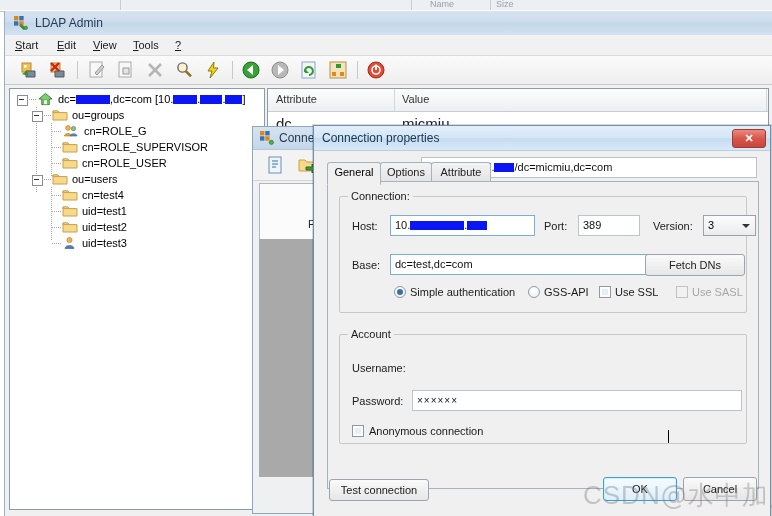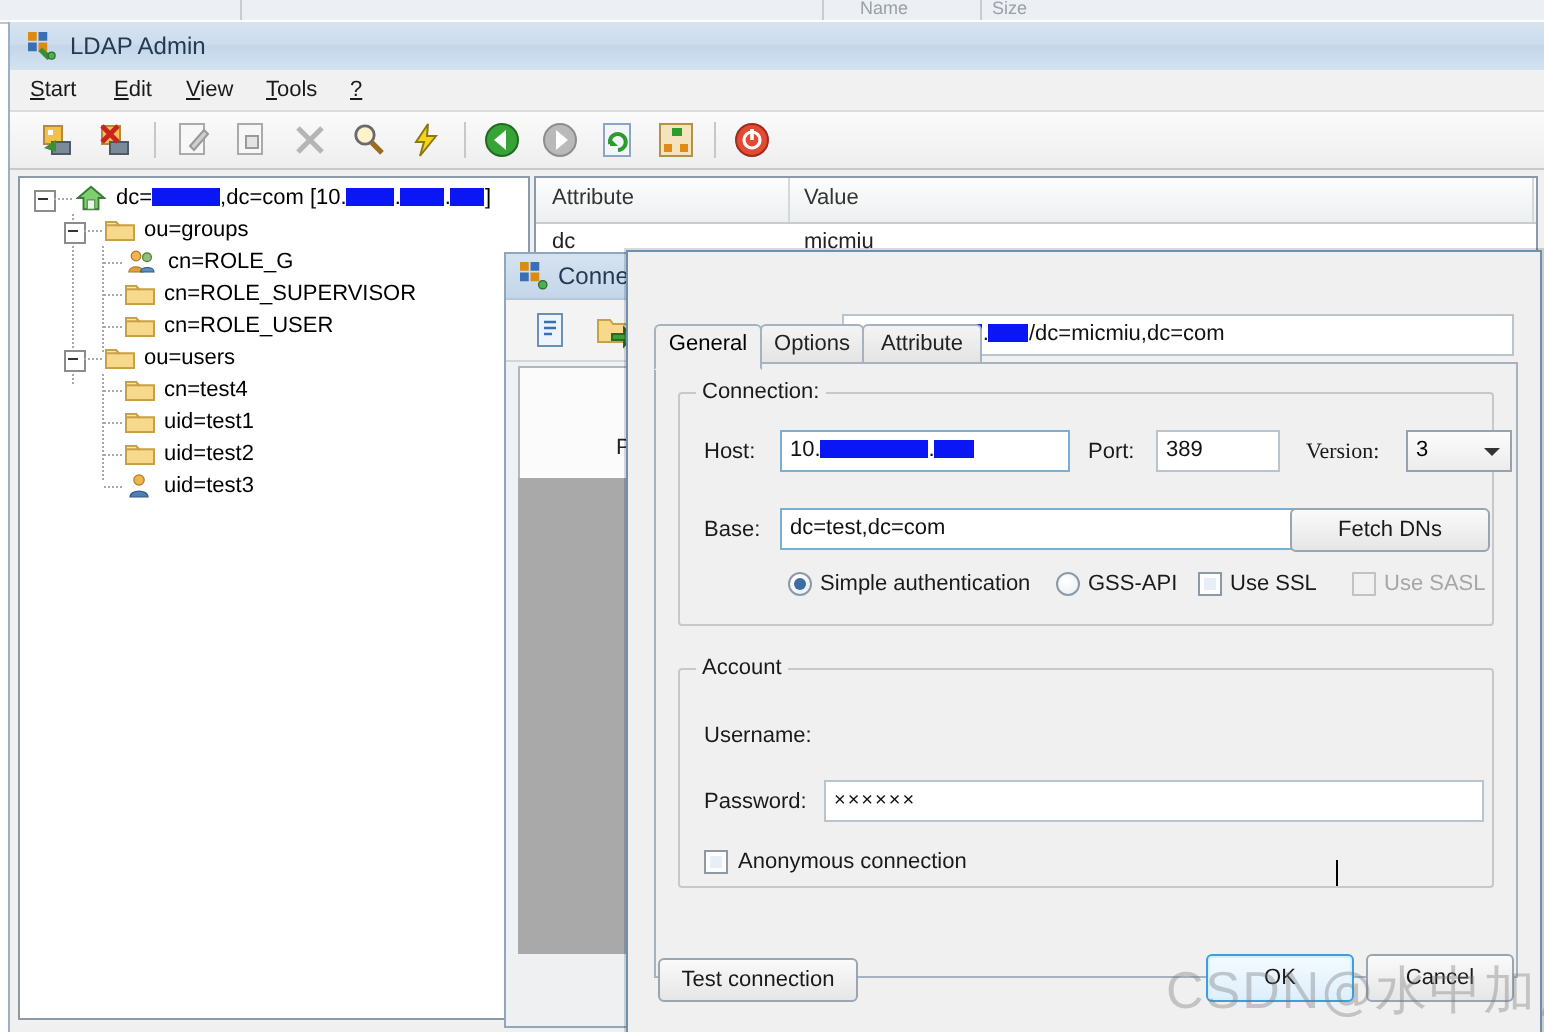--- a/index.html
+++ b/index.html
@@ -50,21 +50,21 @@
   .dlineh{position:absolute;background:repeating-linear-gradient(to right,#a8a8a8 0 1px,transparent 1px 2px);height:1px;}
   .redact{display:inline-block;background:#0b16f5;vertical-align:-1px;height:9px;}
 
   
   .listpane{position:absolute;left:262px;top:77px;width:500px;height:420px;
             background:#fff;border:1px solid #8a9aa8;overflow:hidden;}
   .lhead{position:absolute;left:0;top:0;width:100%;height:22px;
          background:linear-gradient(to bottom,#fdfdfd,#eceff1);border-bottom:1px solid #c6ccd2;}
   .lhcell{position:absolute;top:4px;font-size:11px;color:#333;}
   .lhdiv{position:absolute;top:0;width:1px;height:22px;background:#d3d8dd;}
-  .lrow{position:absolute;font-size:11px;color:#222;}
+  .lrow{position:absolute;font-size:15px;color:#222;}
 
   .statusbar{position:absolute;left:0;bottom:0;width:100%;height:6px;background:#f0f0f0;}
 
   
   .connwin{position:absolute;left:252px;top:126px;width:110px;height:386px;
            background:#eef2f7;border:1px solid #8fa6bd;overflow:hidden;}
   .connwin .ctitle{position:absolute;left:0;top:0;width:100%;height:22px;
            background:linear-gradient(to bottom,#d6e3f0,#c3d6e9);border-bottom:1px solid #b6c8da;}
   .connwin .ctt{position:absolute;left:26px;top:4px;font-size:12px;color:#243a52;white-space:nowrap;}
   .connwin .ctb{position:absolute;left:0;top:23px;width:100%;height:30px;background:#f3f3f3;border-bottom:1px solid #d5d5d5;}
@@ -378,20 +378,26 @@
         <rect x="9" y="8" width="3" height="3" fill="#bff3f3"></rect>
       </svg>
       <div class="citem" style="left:48px;top:34px;">Pr</div>
     </div>
     <div class="cgrey"></div>
     <div class="cbot"></div>
   </div>
 
   <div class="dlg">
 
+    <div class="dtitle">
+      <div class="dtt">Connection properties</div>
+      <div class="closebtn">
+        <span>✕</span>
+      </div>
+    </div>
 
     <div class="fieldlabel" style="left:14px;top:36px;">Connection name:</div>
     <div class="inp" style="left:107px;top:31px;width:336px;">
       <span title="10.1">10.1<span class="redact" style="width:26px;"></span><span class="redact" style="width:18px;"></span>.<span class="redact" style="width:20px;"></span>/dc=micmiu,dc=com</span>
     </div>
     <div class="yellowmark" style="left:180px;top:150px;width:28px;height:18px;border-radius:2px;"></div>
 
     <div class="tabstrip">
       <div class="tab active" style="left:0;width:52px;">
         <span>General</span>
@@ -413,21 +419,21 @@
       <div class="inp focus" style="left:62px;top:33px;width:145px;">
         <span>10.<span class="redact" style="width:30px;"></span><span class="redact" style="width:24px;"></span>.<span class="redact" style="width:20px;"></span></span>
       </div>
       <div class="caret" style="left:340px;top:248px;height:14px;"></div>
 
       <div class="fieldlabel" style="left:216px;top:38px;">Port:</div>
       <div class="inp" style="left:250px;top:33px;width:62px;">
         <span>389</span>
       </div>
 
-      <div class="fieldlabel" style="left:325px;top:38px;font-family:Liberation Serif, serif;">Version:</div>
+      <div class="fieldlabel" style="left:325px;top:38px;">Version:</div>
       <div class="combo" style="left:375px;top:33px;width:53px;">
         <span>3</span>
         <span class="arrow"></span>
       </div>
 
       <div class="fieldlabel" style="left:24px;top:77px;">Base:</div>
       <div class="inp focus" style="left:62px;top:72px;width:293px;">
         <span>dc=test,dc=com</span>
       </div>
       <div class="btn" style="left:317px;top:72px;width:100px;height:22px;line-height:21px;">

